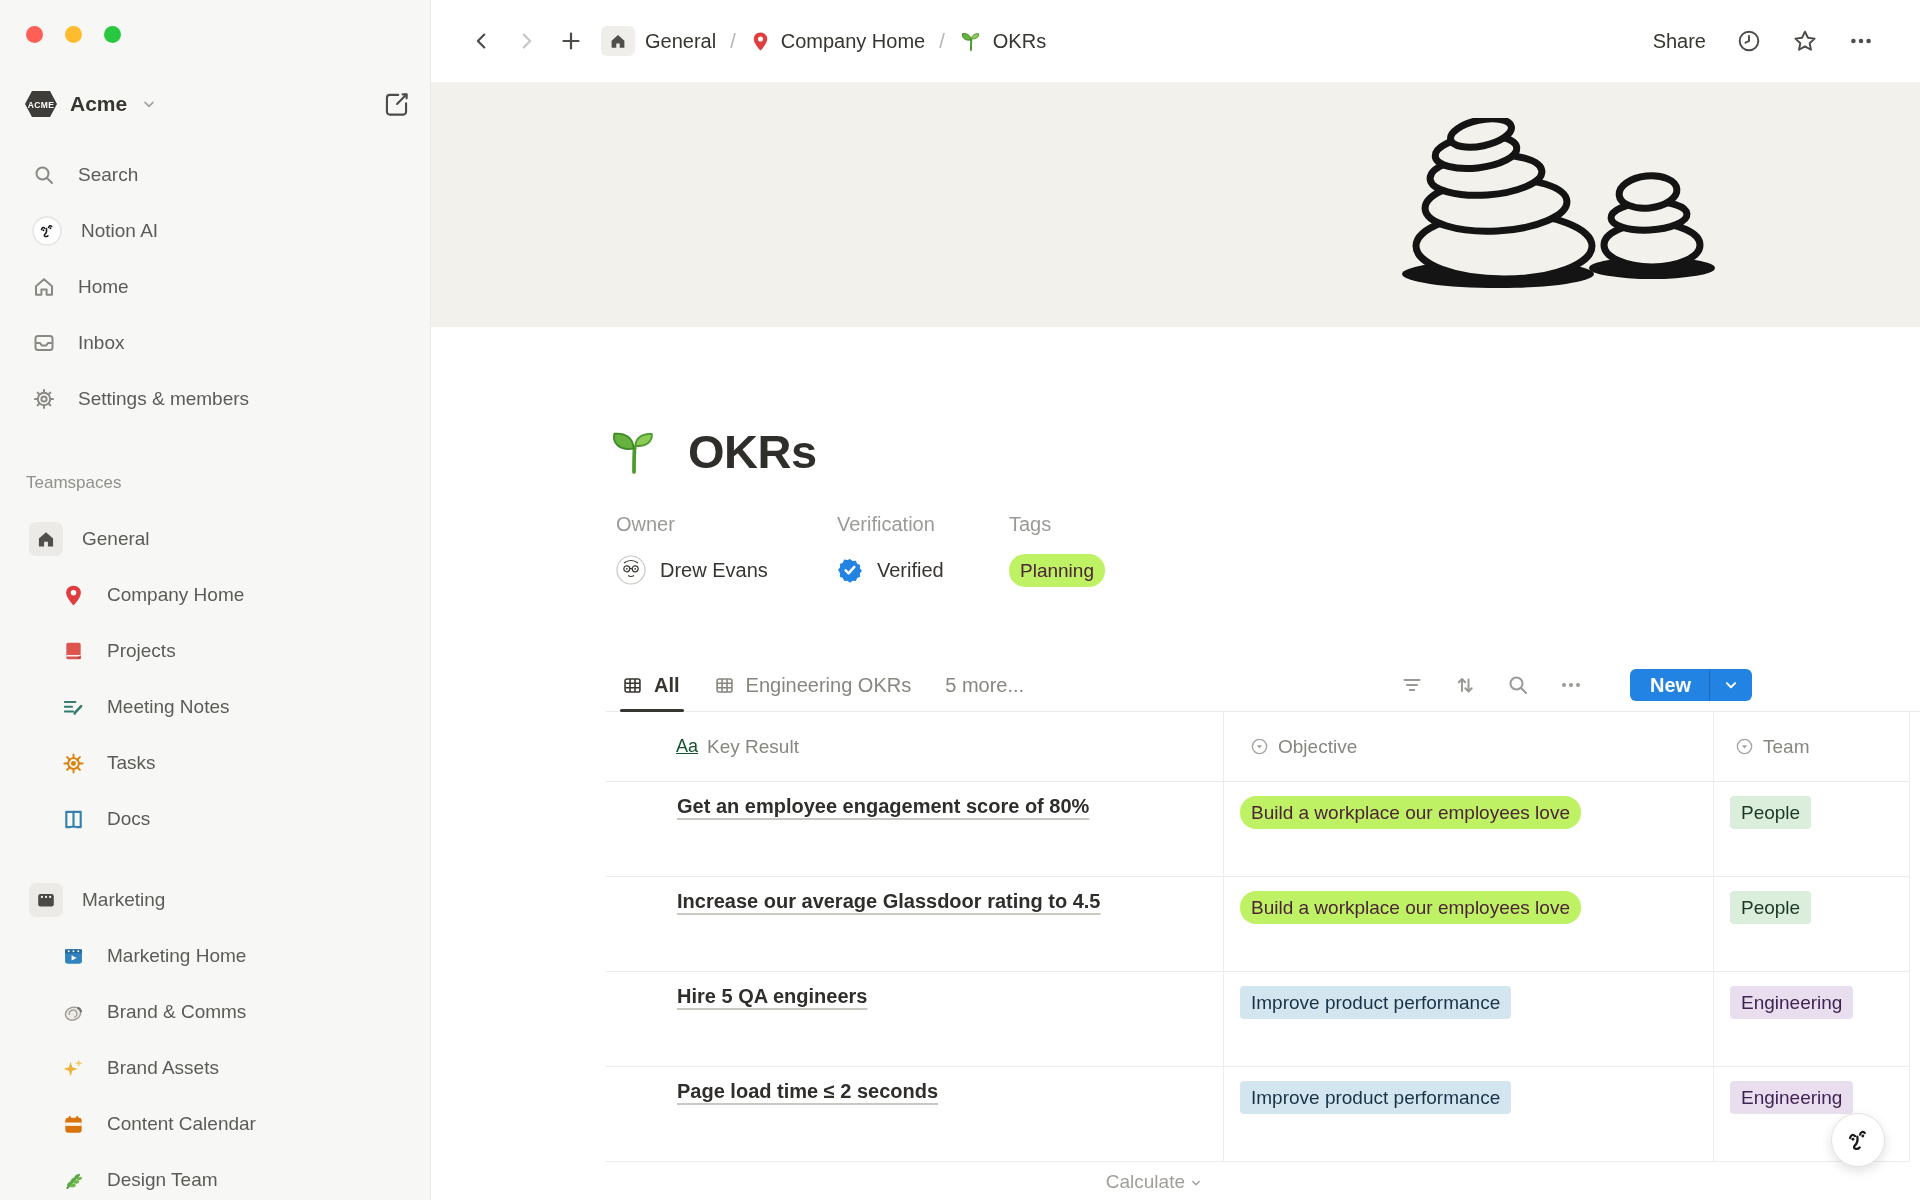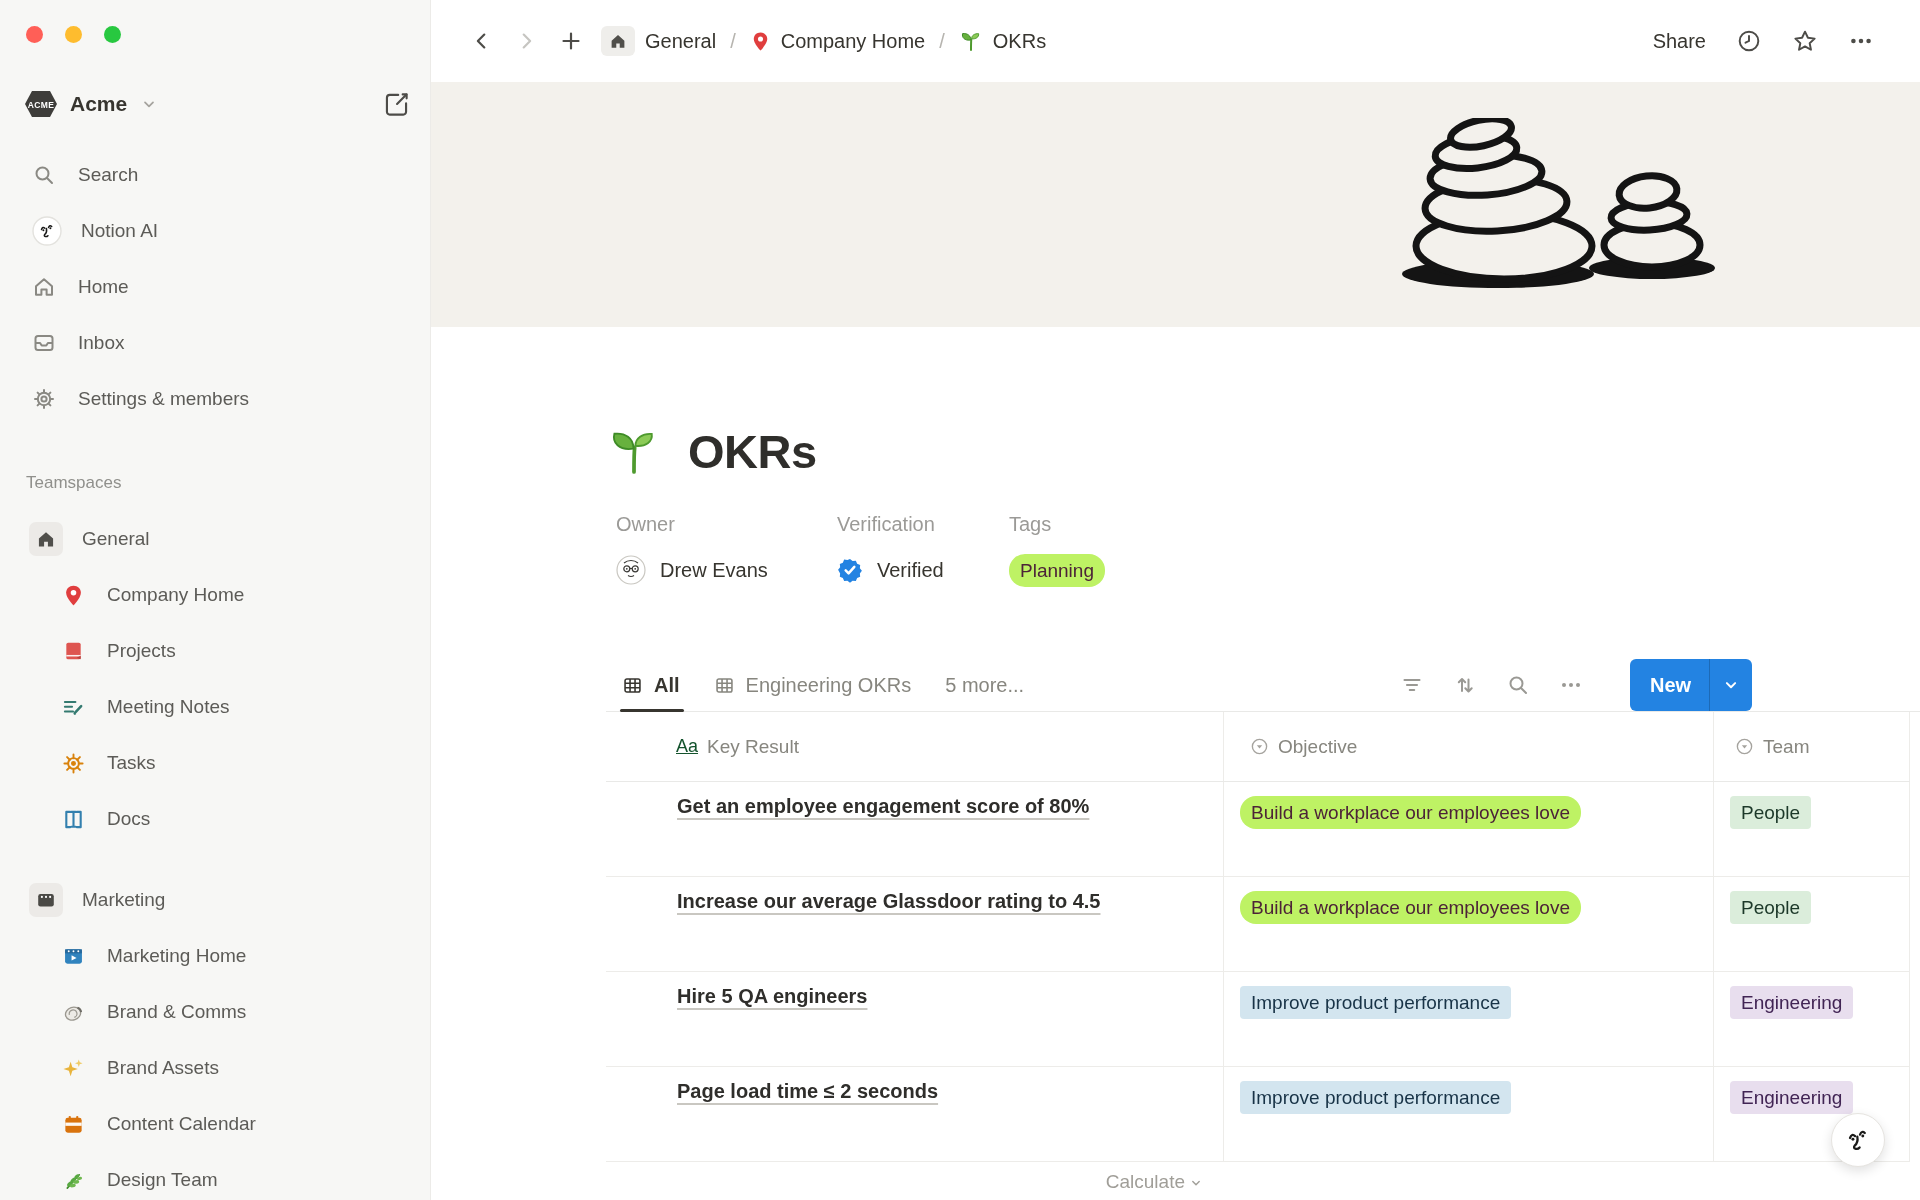--- a/index.html
+++ b/index.html
@@ -68,21 +68,21 @@
     border-bottom:1px solid #E9E9E7; }
   .tabs { position:absolute; left:16px; top:0; height:100%; display:flex; align-items:center; gap:34px; }
   .tab { display:flex; align-items:center; gap:11px; font-size:20px; color:#87867F;
     height:100%; position:relative; cursor:pointer; }
   .tab.active { color:#37352F; font-weight:600; }
   .tab.active::after { content:""; position:absolute; left:-2px; right:-4px; bottom:-1px;
     height:3px; border-radius:2px; background:#37352F; }
   .view-controls { position:absolute; top:0; height:100%; left:794px; display:flex;
     align-items:center; gap:29px; }
   .icon-btn { cursor:pointer; display:flex; align-items:center; }
-  .new-btn { margin-left:18px; height:52px; display:flex; align-items:stretch;
+  .new-btn { margin-left:18px; height:32px; display:flex; align-items:stretch;
     background:#2383E2; border-radius:6px; overflow:hidden; cursor:pointer; }
   .new-btn-main { display:flex; align-items:center; padding:0 18px 0 20px;
     color:#fff; font-size:20px; font-weight:600; }
   .new-btn-arrow { display:flex; align-items:center; padding:0 12px;
     border-left:1px solid rgba(17,60,102,.35); }
 
   .table { position:absolute; left:0; top:385px; width:1304px; }
   .t-header { position:relative; height:70px; border-bottom:1px solid #E9E9E7;
     display:flex; color:#87867F; font-size:19px; }
   .t-row { position:relative; height:95px; border-bottom:1px solid #EDECE9; display:flex;justify-content:flex-end; }

